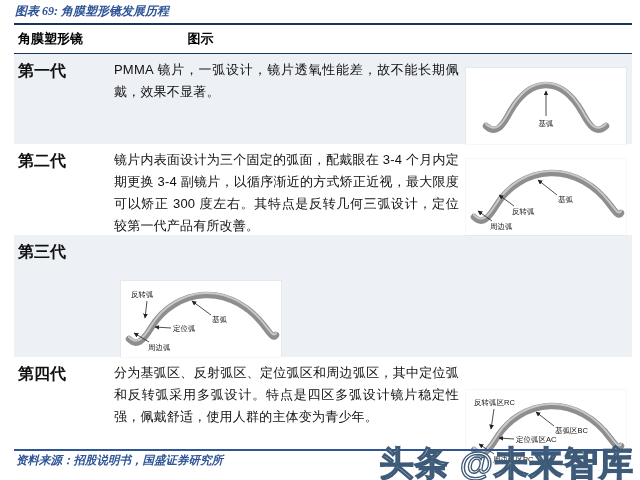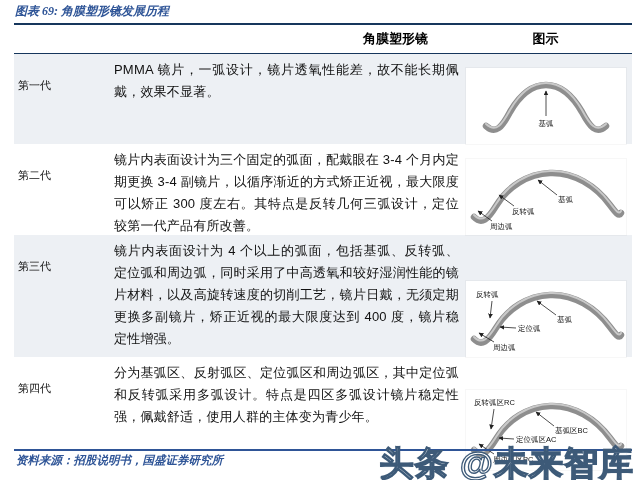--- a/index.html
+++ b/index.html
@@ -8,31 +8,31 @@
     font-family:"Liberation Sans","DejaVu Sans",sans-serif;color:#111;
   }
   .fig-title{
     position:absolute;left:15px;top:3px;font-size:12px;font-weight:bold;font-style:italic;
     color:#2f5597;font-family:Liberation Serif, serif;
   }
   .table{position:absolute;left:14px;top:23px;width:618px;}
   .thead{
     display:flex;align-items:center;height:28px;
     border-top:2px solid #16365c;border-bottom:1px solid #16365c;
-    font-weight:bold;font-size:13px;color:#000;justify-content:flex-end;
+    font-weight:bold;font-size:13px;color:#000;
   }
   .trow{display:flex;}
   .trow.alt{background:#edf0f4;}
   .h90{height:90px}.h91{height:91px}.h122{height:122px}.h92{height:113px}
   .c1{width:100px;box-sizing:border-box;padding-left:4px;}
   .c2{width:345px;box-sizing:border-box;}
   .c3{width:173px;box-sizing:border-box;display:flex;justify-content:center;}
   .thead .c2{text-align:center;}
   .thead .c3{display:block;text-align:center;}
-  .gen{font-size:11px;padding-top:24px;}
+  .gen{font-size:16px;padding-top:7px;font-weight:bold;}
   .desc{
     font-size:13px;line-height:22px;padding-top:5px;text-align:justify;
     letter-spacing:0.2px;
   }
   .figwrap{padding-top:15px;align-items:flex-end;}
   .figbox{width:160px;background:#ffffff;box-shadow:0 0 0 1px rgba(0,0,0,0.03);}
   .lens-svg{display:block;}
   .dome{fill:none;stroke:#8e8e8e;stroke-width:6.5;stroke-linecap:round;}
   .dome-hi{fill:none;stroke:#c9c9c9;stroke-width:2;stroke-linecap:round;}
   .leader{stroke:#222;stroke-width:0.8;}
@@ -104,21 +104,20 @@
             <text class="lbl" x="46" y="55">反转弧</text>
             <line class="leader" x1="26" y1="62" x2="12" y2="52" marker-end="url(#ar2)"></line>
             <text class="lbl" x="24" y="70">周边弧</text>
           </svg>
         </div>
       </div>
     </div>
 
     <div class="trow alt h122">
       <div class="c1 gen">第三代</div>
-      <div class="c2 desc">镜片内表面设计为 4 个以上的弧面，包括基弧、反转弧、定位弧和周边弧，同时采用了中高透氧和较好湿润性能的镜片材料，以及高旋转速度的切削工艺，镜片日戴，无须定期更换多副镜片，矫正近视的最大限度达到 400 度，镜片稳定性增强。</div>
       <div class="c3 figwrap">
         <div class="figbox">
           <svg class="lens-svg" width="160" height="76" viewBox="0 0 160 76">
             <defs>
               <marker id="ar3" markerWidth="7" markerHeight="7" refX="5.5" refY="3" orient="auto">
                   <path d="M0,0 L6,3 L0,6 Z" fill="#222"></path>
                 </marker>
             </defs>
             <path class="dome" d="M8,58 C16,66 22,60 30,47 C42,27 62,15 84,14 C108,13 130,27 144,46 C150,54 153,58 155,54"></path>
             <path class="dome-hi" d="M8,56 C16,64 22,58 30,45 C42,25 62,13 84,12 C108,11 130,25 144,44 C150,52 153,56 155,52"></path>

